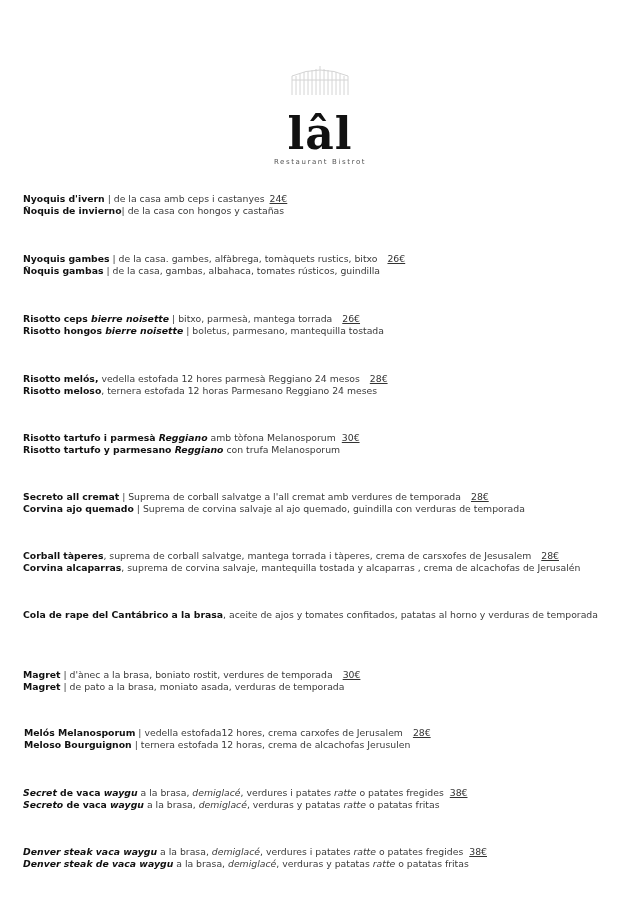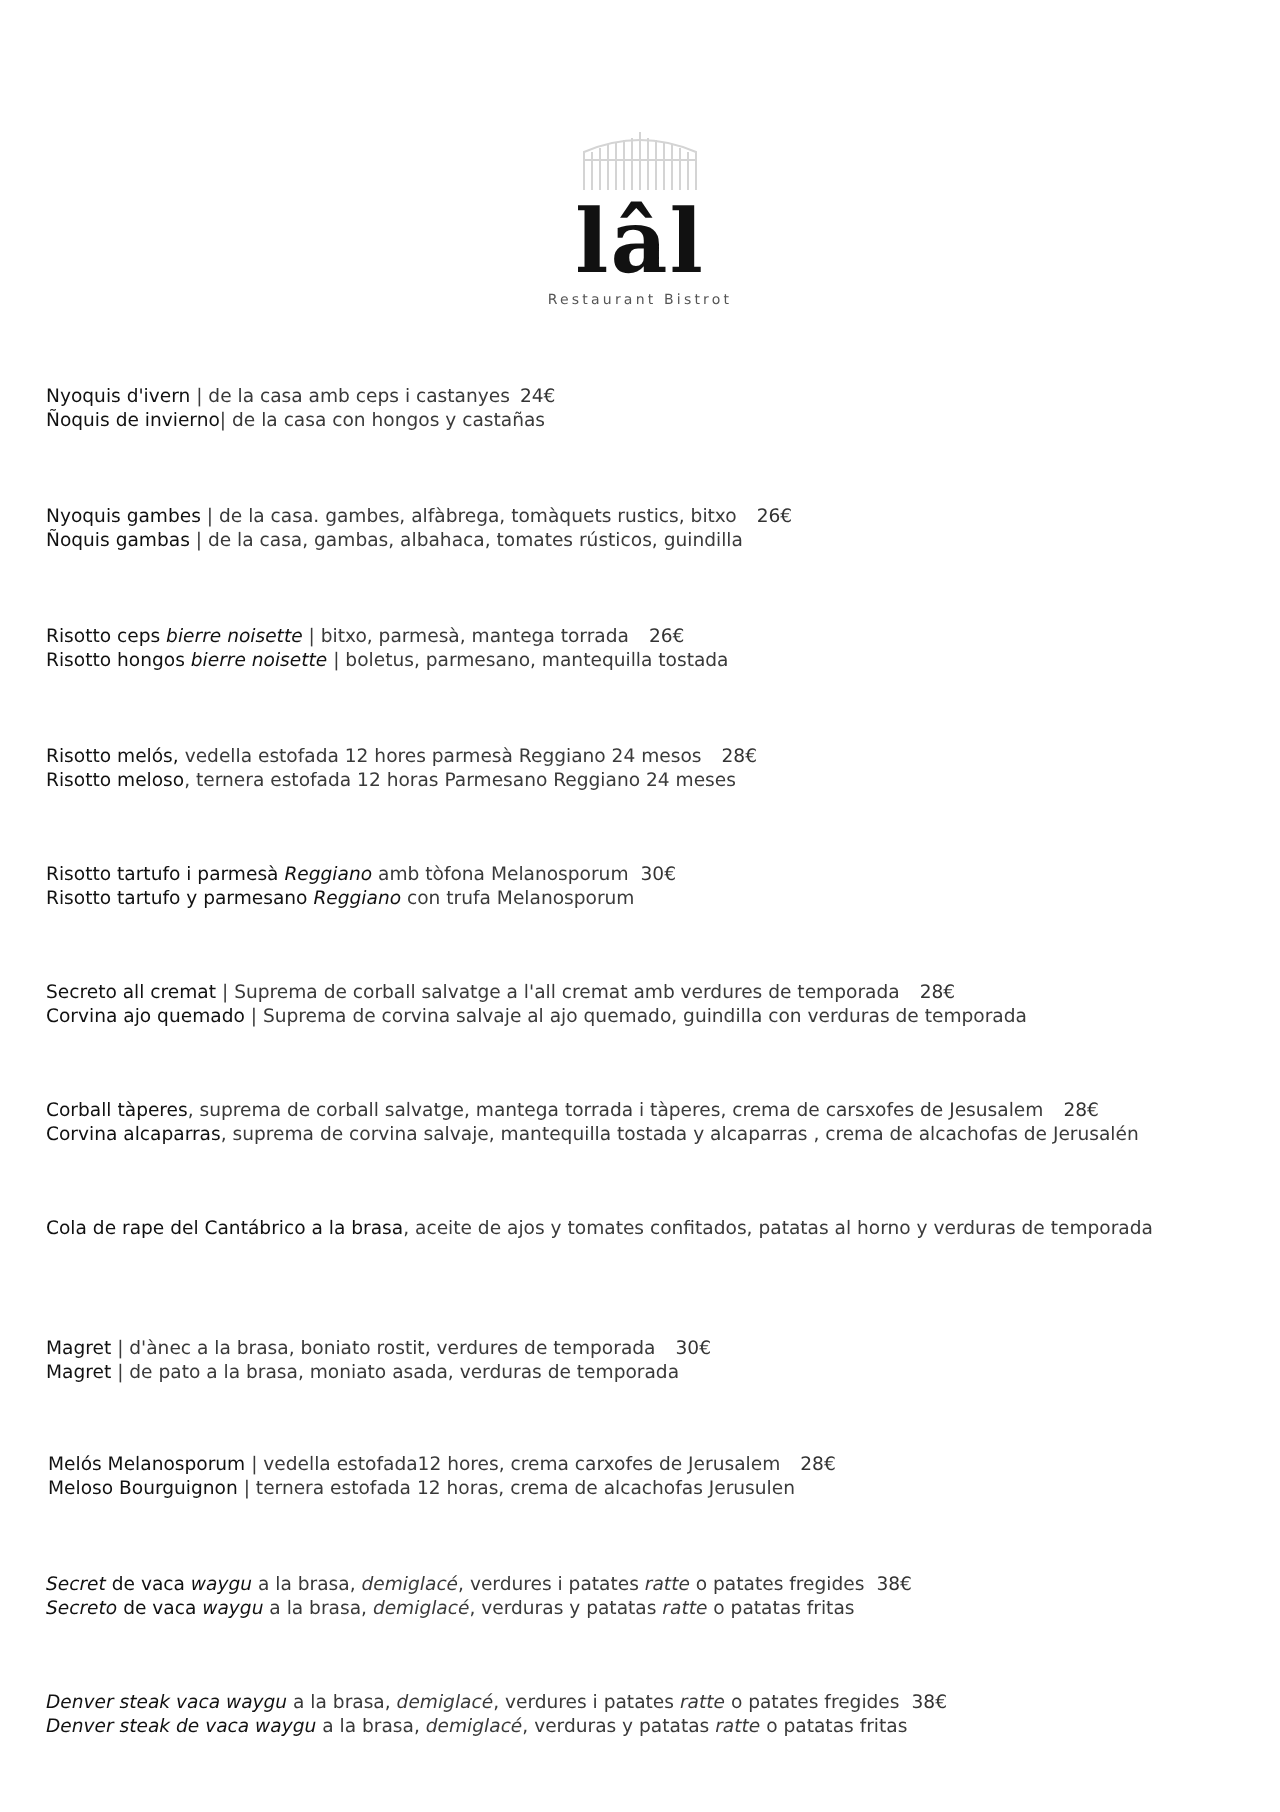--- a/index.html
+++ b/index.html
@@ -1,29 +1,29 @@
 <!DOCTYPE html>
 <html><head>
 <meta charset="utf-8">
 <style>
   html, body { margin: 0; padding: 0; background: #ffffff; }
   body { width: 640px; height: 906px; position: relative; overflow: hidden;
          font-family: "DejaVu Sans", sans-serif; color: #1a1a1a; }
   .logo { position: absolute; left: 0; width: 640px; top: 62px; text-align: center; }
   .gate { display: block; margin: 0 auto; width: 60px; height: 34px; }
   .wordmark { font-family: "DejaVu Serif", serif; font-weight: bold; font-size: 44px;
-              line-height: 44px; letter-spacing: 1px; color: #111; margin-top: 4px; }
+              line-height: 44px; letter-spacing: 1px; color: #111; margin-top: 16px; }
   .tagline { font-family: "DejaVu Sans", sans-serif; font-size: 7px; letter-spacing: 1.6px;
              color: #555; margin-top: 2px; }
   .item { position: absolute; left: 23px; font-size: 9.3px; line-height: 12px; color: #333;
           white-space: nowrap; }
   .item .line { display: block; }
-  .item .name { font-weight: normal; color: #111; }
+  .item .name { font-weight: bold; color: #111; }
   .item .desc { color: #3a3a3a; }
-  .item .price { margin-left: 10px; color: #333; }
+  .item .price { margin-left: 10px; color: #333; text-decoration: underline; }
   i, .it { font-style: italic; }
 </style>
 </head>
 <body>
 
 <div class="logo">
   <svg class="gate" viewBox="0 0 60 34">
     <g stroke="#d4d4d4" stroke-width="1" fill="none">
       <path d="M2 33 V14 Q30 2 58 14 V33"></path>
       <line x1="2" y1="18" x2="58" y2="18"></line>

